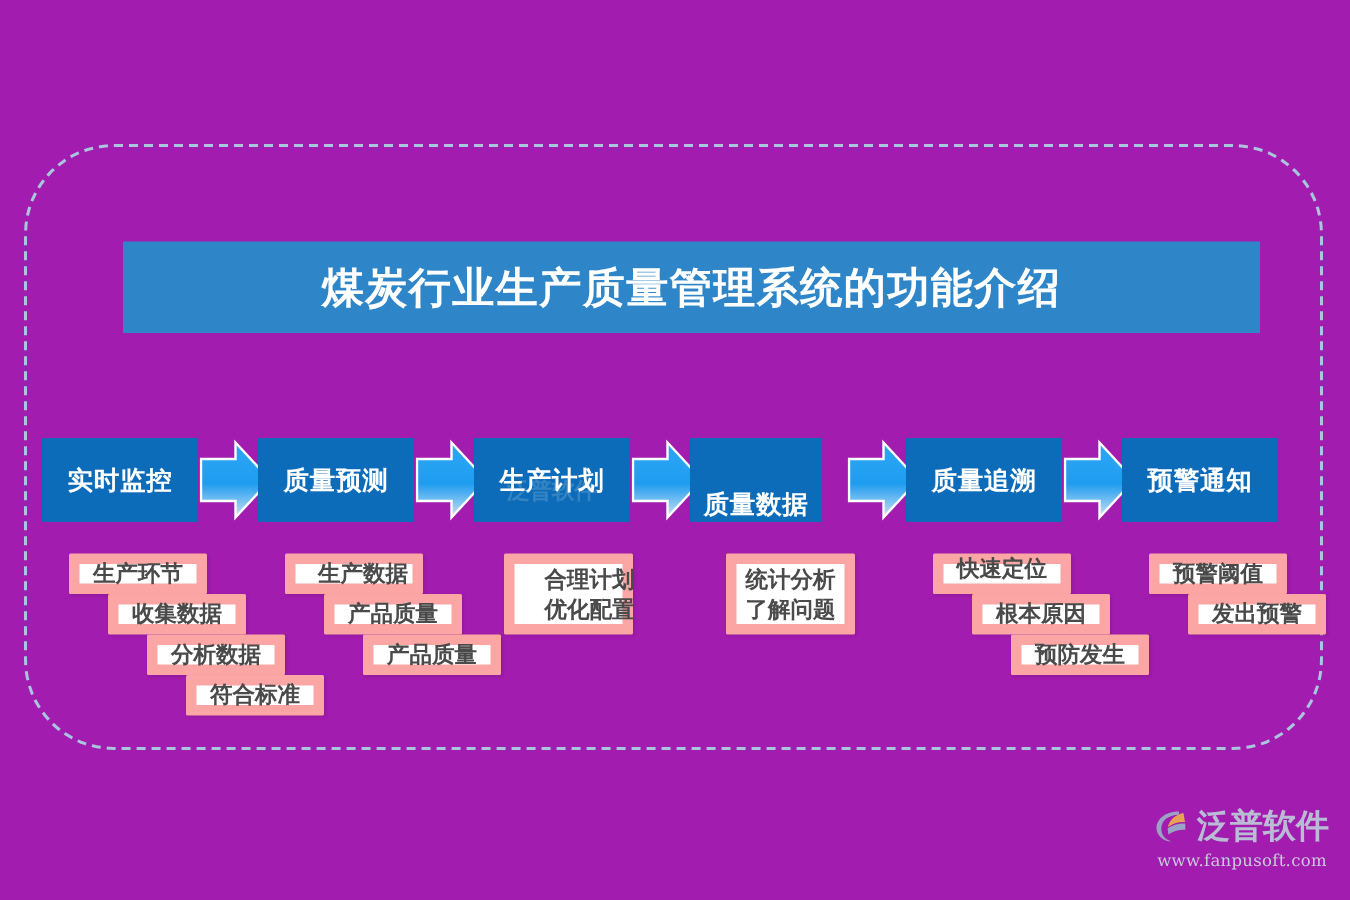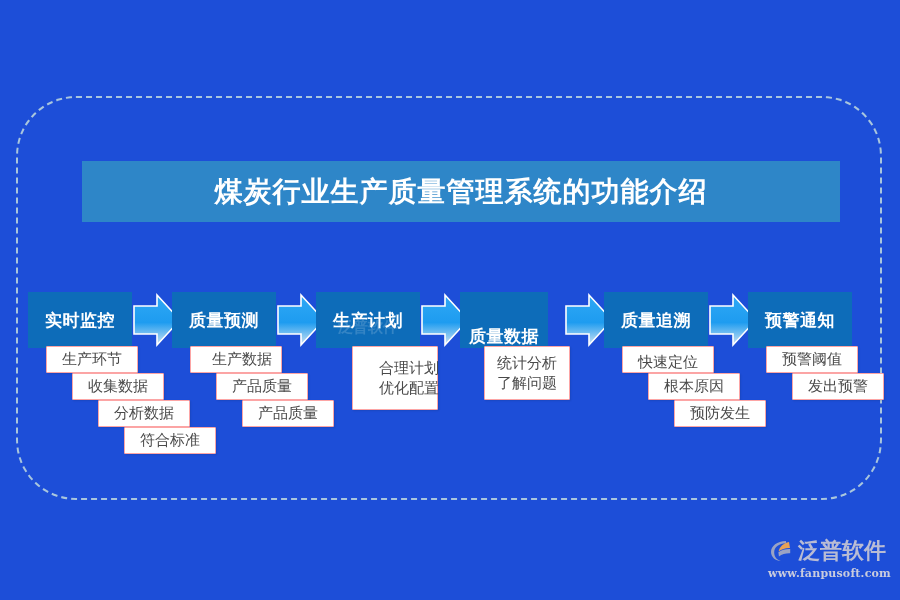--- a/index.html
+++ b/index.html
@@ -5,21 +5,21 @@
   * { box-sizing: border-box; margin: 0; padding: 0; }
   html, body {
     width: 900px; height: 600px;
     background: #ffffff;
     font-family: "DejaVu Sans", "Liberation Sans", sans-serif;
     overflow: hidden;
   }
   #stage {
     position: relative;
     width: 900px; height: 600px;
-    background: #1d4ed8;
+    background: #a21caf;
   }
 
   
   #dashed-frame {
     position: absolute;
     left: 16px; top: 96px;
     width: 866px; height: 404px;
     border: 2px dashed #a9c6dd;
     border-radius: 60px;
     pointer-events: none;
@@ -65,32 +65,33 @@
 
   .arrow {
     position: absolute;
     top: 0;
     width: 48px; height: 56px;
   }
 
   .chip {
     position: absolute;
     background: #ffffff;
-    border: 1px solid #fca5a5;
+    border: 7px solid #fca5a5;
     border-radius: 1px;
     display: flex;
     flex-direction: column;
     align-items: center;
     justify-content: center;
     color: #4a4a4a;
     font-size: 15px;
-    font-weight: normal;
+    font-weight: bold;
     white-space: nowrap;
     line-height: 1.35;
     box-shadow: 1px 1px 2px rgba(0,0,0,0.10);
+    margin-top: 23px;
   }
   .chip .ln { display: block; }
 
   
   #logo {
     position: absolute;
     left: 768px; top: 536px;
     width: 120px; height: 50px;
   }
   #logo-row { display: flex; align-items: center; gap: 4px; }
@@ -98,21 +99,21 @@
     color: #b9bcd4;
     font-size: 22px;
     font-weight: bold;
     letter-spacing: 0px;
   }
   #logo-url {
     margin-top: 1px;
     color: #c9ccdd;
     font-size: 11px;
     font-family: "DejaVu Serif", "Liberation Serif", serif;
-    font-weight: bold;
+    font-weight: normal;
     letter-spacing: 0.2px;
     text-align: center;
   }
   
   #watermark-center {
     position: absolute;
     left: 338px; top: 318px;
     opacity: 0.16;
     display: flex; align-items: center; gap: 2px;
     pointer-events: none;
@@ -191,21 +192,21 @@
         <div class="arrow" style="left: 105px;"><svg width="48" height="56" viewBox="0 0 48 56">
             <defs>
               <linearGradient id="ag2" x1="0" y1="0" x2="0" y2="1">
                 <stop offset="0%" stop-color="#2fa8f5"></stop>
                 <stop offset="55%" stop-color="#1e9cf0"></stop>
                 <stop offset="100%" stop-color="#cfe3f3"></stop>
               </linearGradient>
             </defs>
             <path d="M1 14 L24 14 L24 3 L47 28 L24 53 L24 42 L1 42 Z" fill="url(#ag2)" stroke="#ffffff" stroke-width="1.6"></path>
           </svg></div>
-        <div class="chip" style="width: 86px; height: 64px; left: 36px; top: 54px; z-index: 10; padding-left: 28px;">
+        <div class="chip" style="width: 86px; height: 54px; left: 20px; top: 54px; z-index: 10; padding-left: 28px;">
           <span class="ln">合理计划</span>
           <span class="ln">优化配置</span>
         </div>
       </div>
       <div class="col" style="left: 460px;">
         <div class="head" style="width: 88px; align-items: flex-end;">
           <span>质量数据</span>
         </div>
         <div class="arrow" style="left: 105px;"><svg width="48" height="56" viewBox="0 0 48 56">
             <defs>

